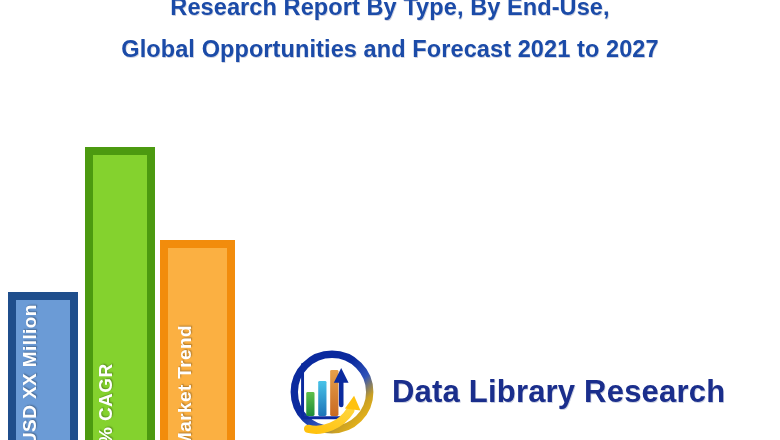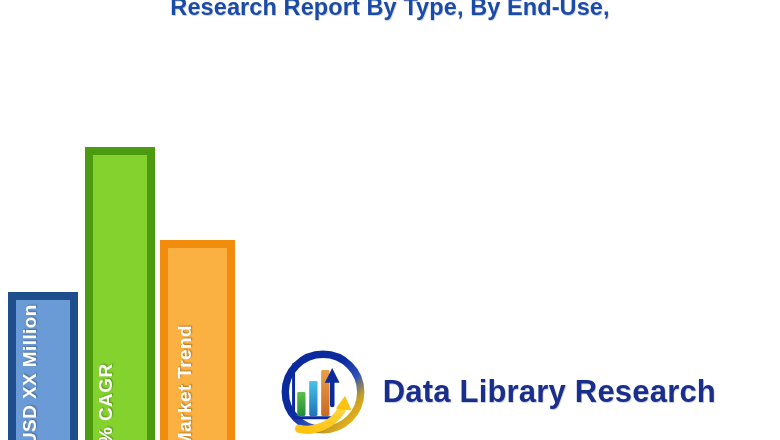--- a/index.html
+++ b/index.html
@@ -115,21 +115,20 @@
   
   #logo {
     position: absolute;
     left: 286px;
     top: 344px;
     width: 430px;
     height: 96px;
     display: flex;
     align-items: center;
     z-index: 6;
-    justify-content: flex-end;
   }
   #logo-mark {
     width: 92px;
     height: 92px;
     flex: 0 0 92px;
     position: relative;
   }
   #logo-text {
     margin-left: 14px;
     color: #1A2E8C;
@@ -141,20 +140,21 @@
     text-shadow: 0.7px 0.7px 0 rgba(130,140,180,0.40);
   }
 </style>
 </head>
 <body>
 
 <div id="banner">
 
   <div id="title-block">
     <span class="title-line">Research Report By Type, By End-Use,</span>
+    <span class="title-line">Global Opportunities and Forecast 2021 to 2027</span>
   </div>
 
   <div id="bar-chart">
 
     <div class="bar" id="bar-value">
       <div class="bar-inner"></div>
       <span class="bar-label">USD XX Million</span>
     </div>
 
     <div class="bar" id="bar-cagr">

